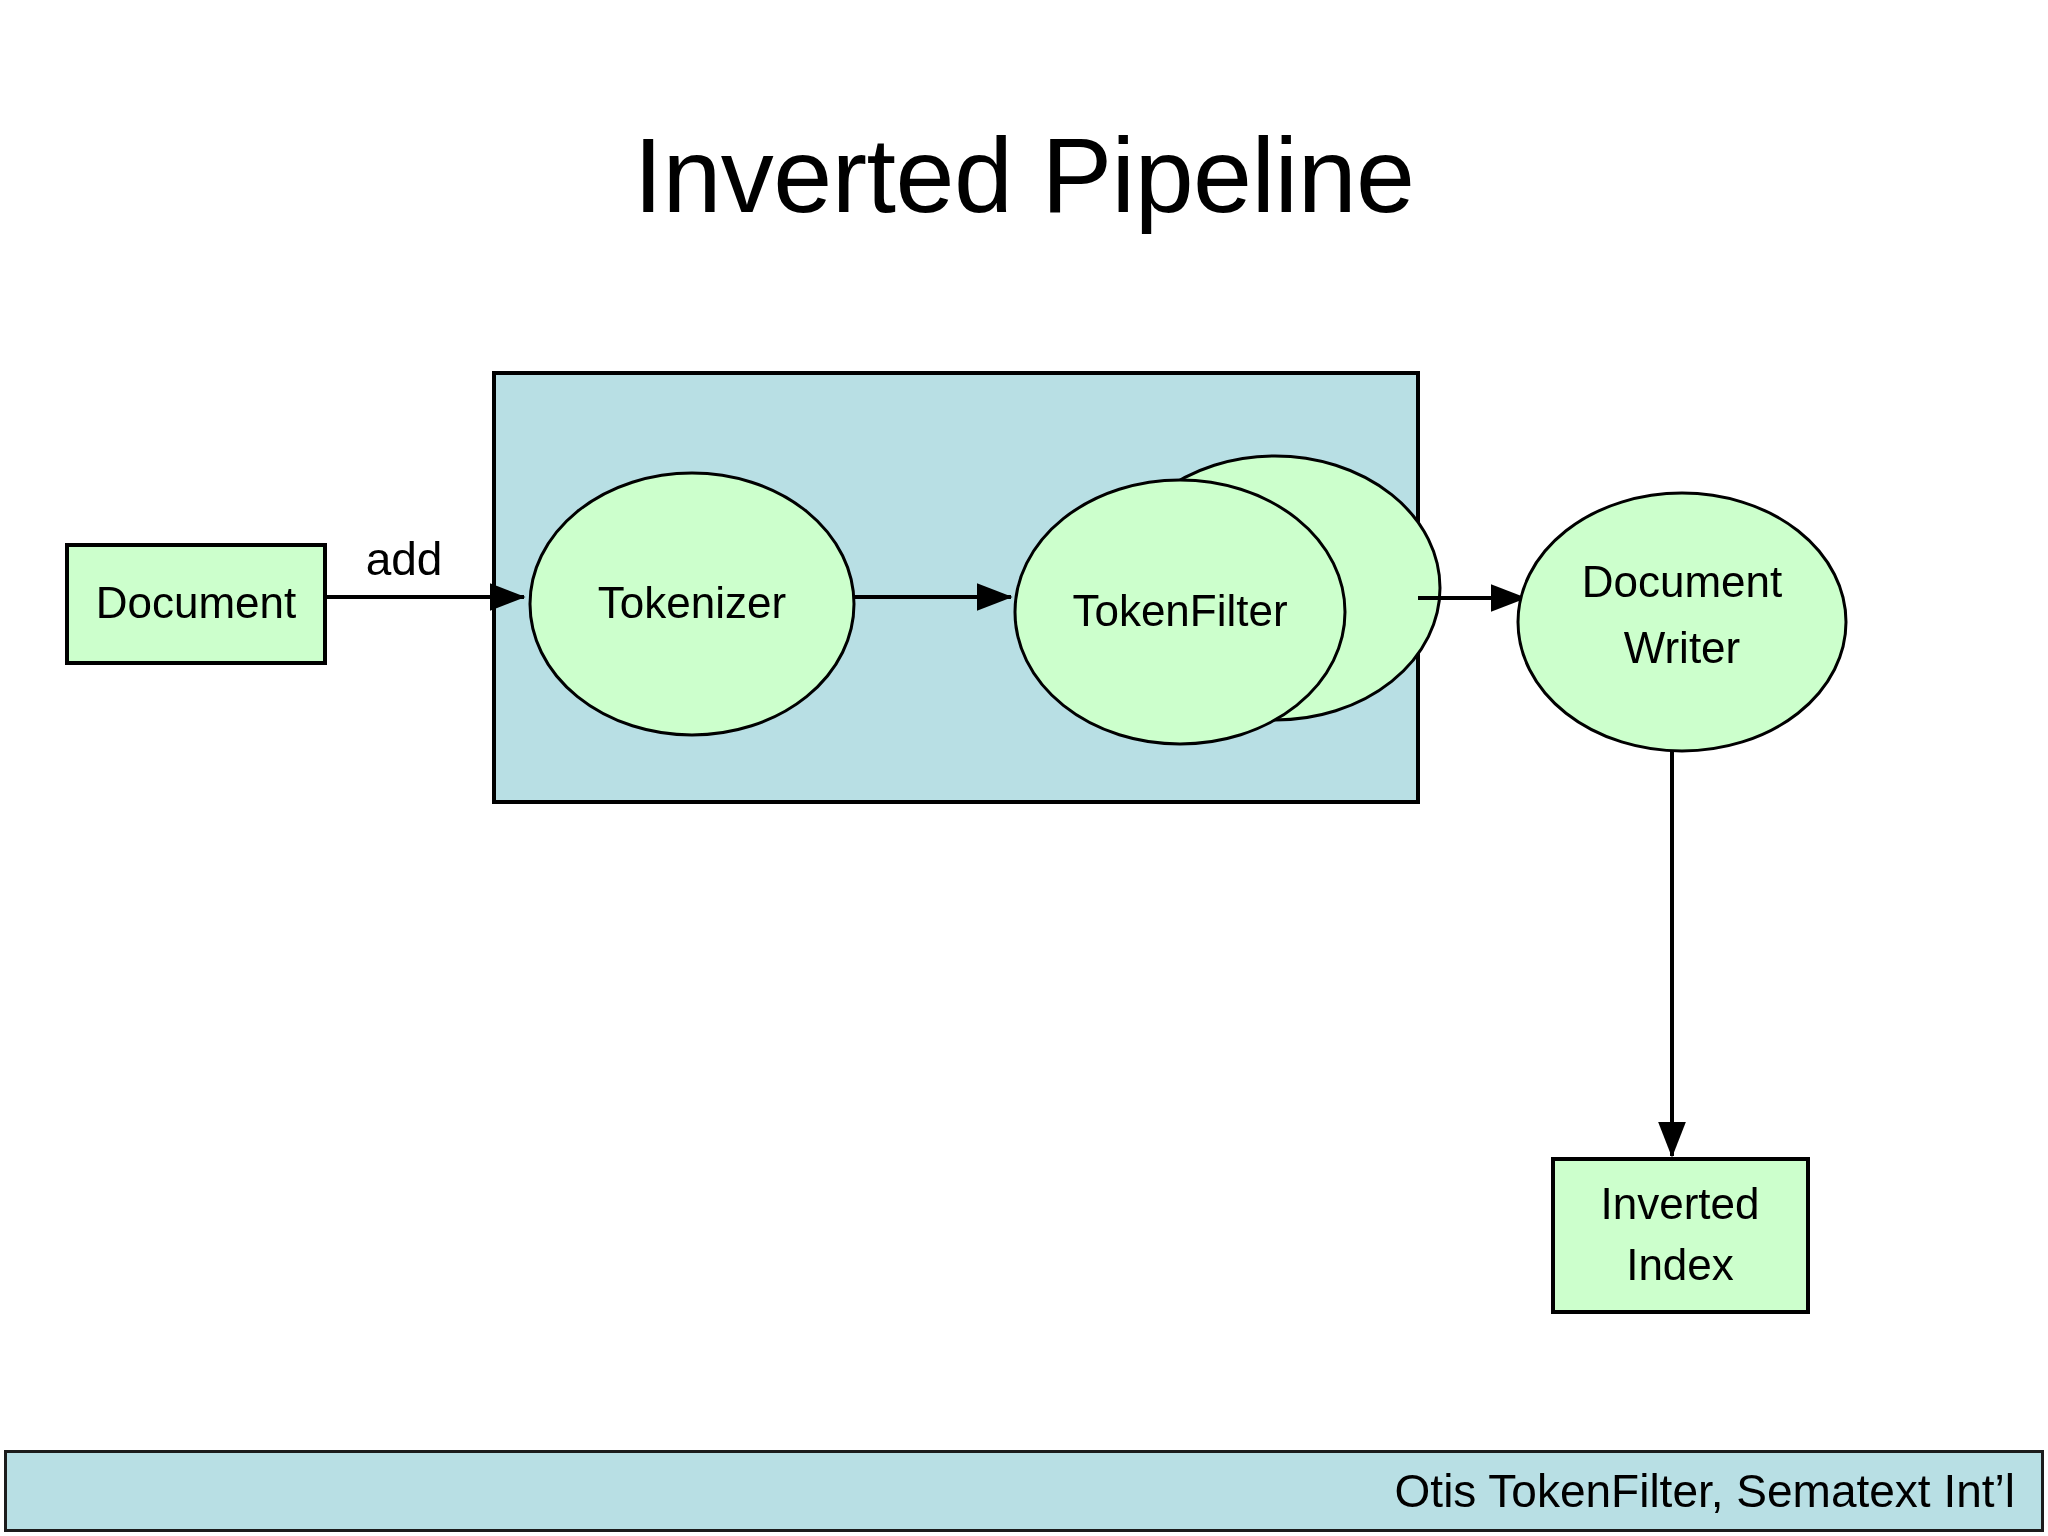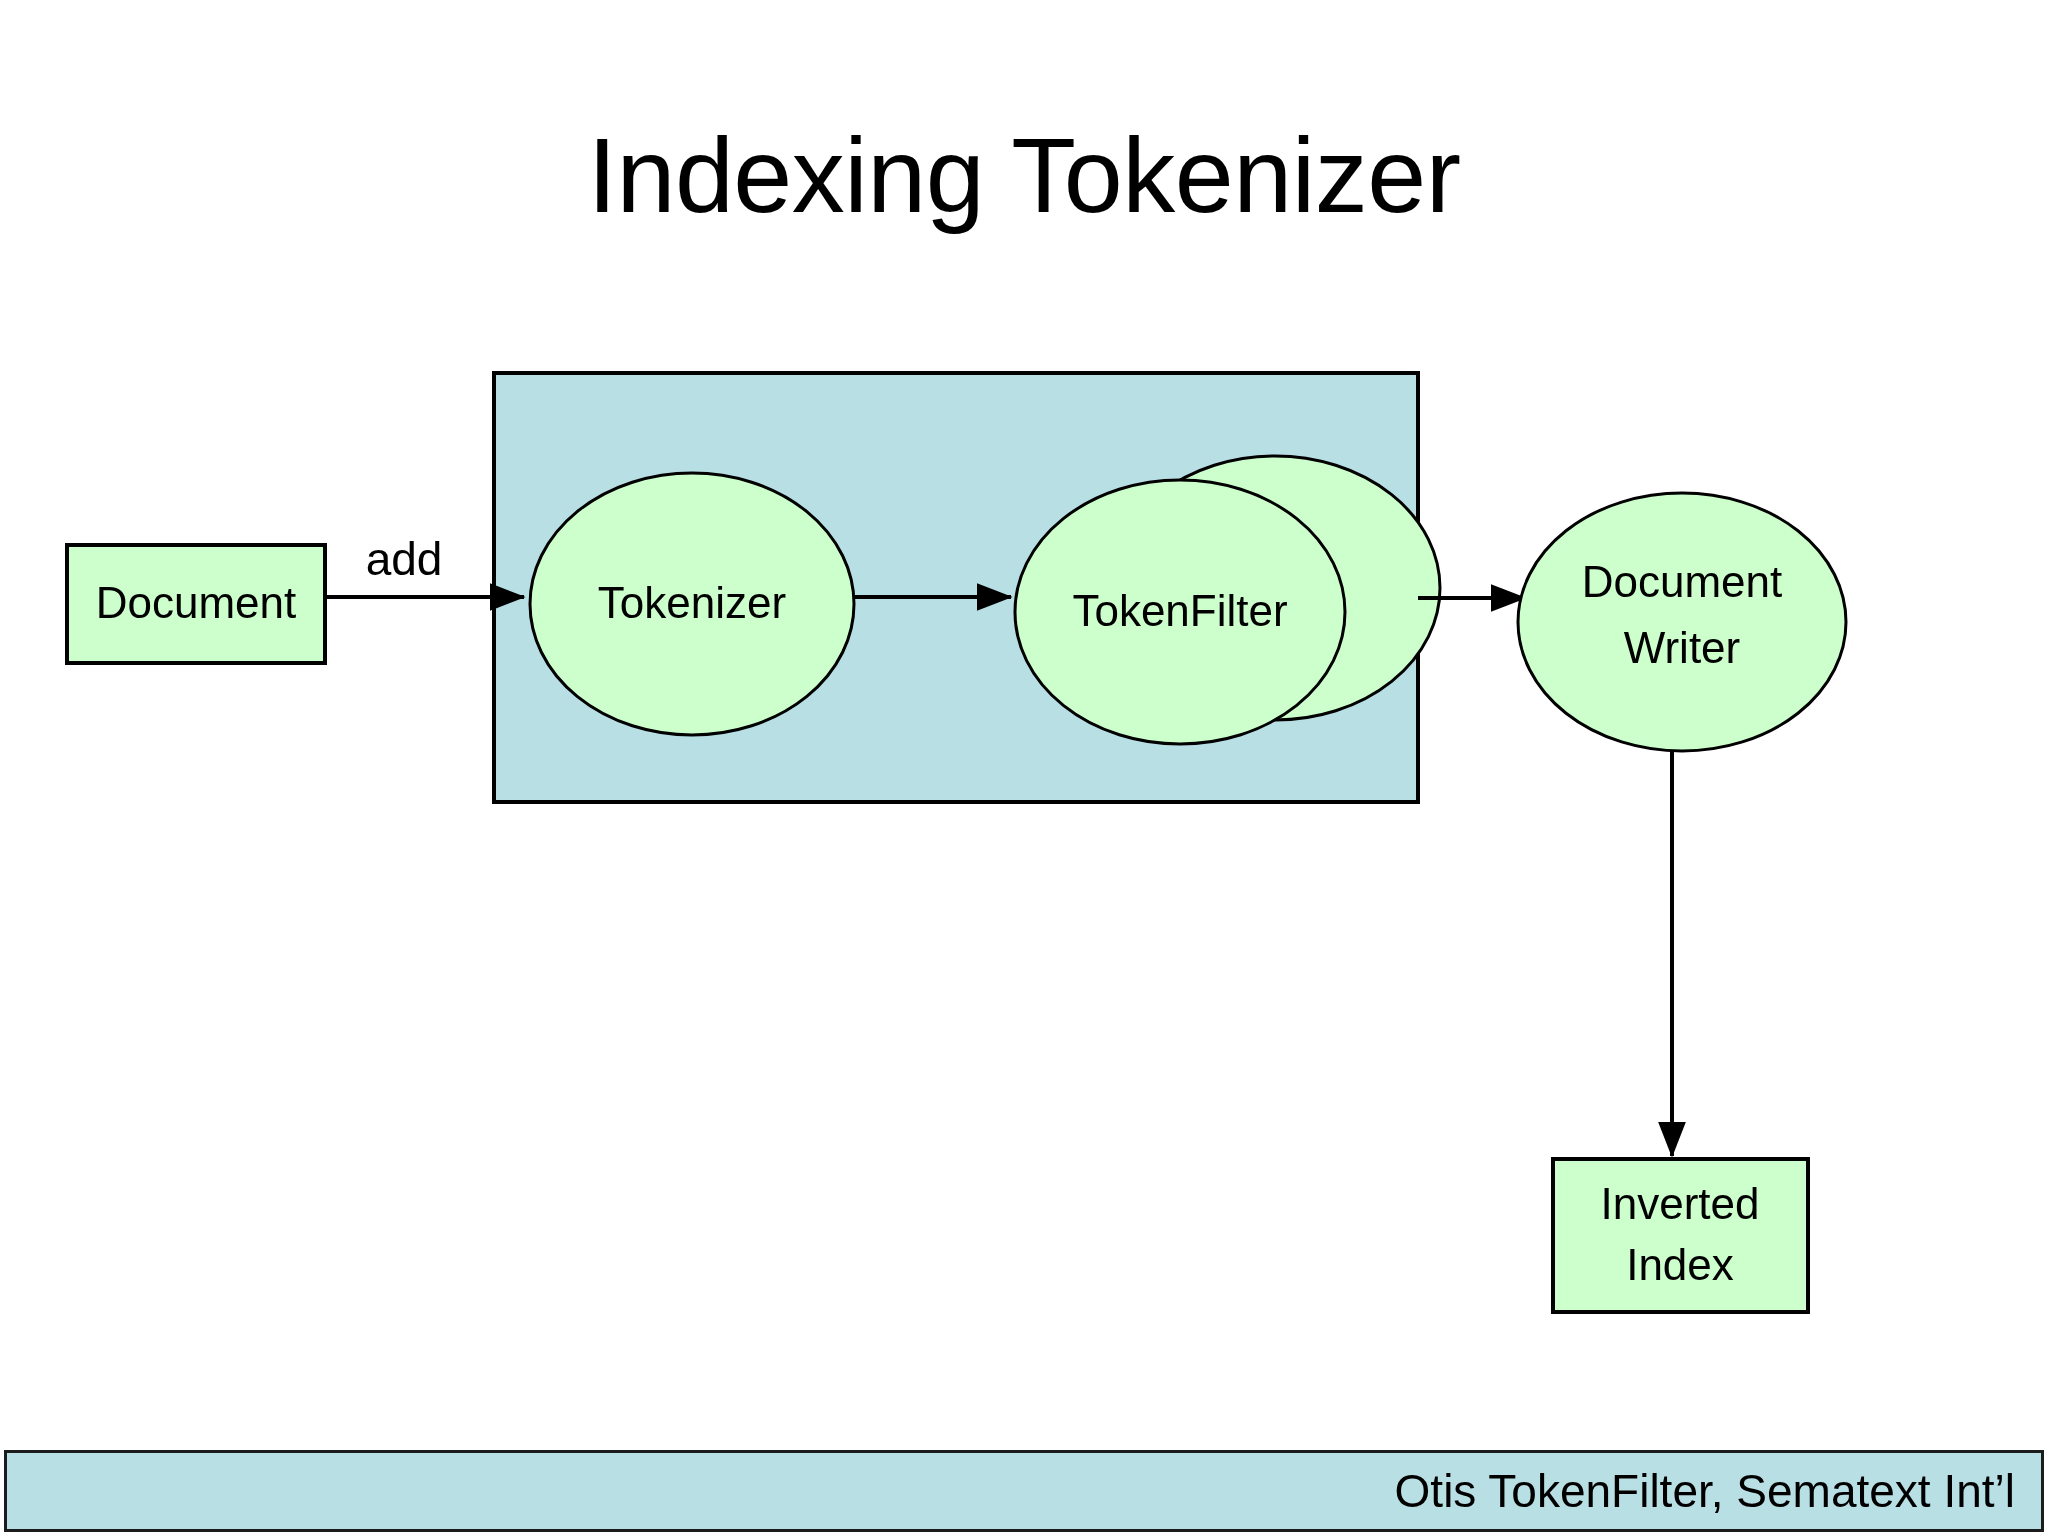--- a/index.html
+++ b/index.html
@@ -102,21 +102,21 @@
     color: #000000;
     white-space: nowrap;
     font-family: "Liberation Sans", sans-serif;
   }
 </style>
 </head>
 <body>
 
 <div id="slide">
 
-  <div id="slide-title">Indexing Tokenizer</div>
+  <div id="slide-title">Inverted Pipeline</div>
 
   <div id="diagram">
     <svg width="2048" height="1536" viewBox="0 0 2048 1536" xmlns="http://www.w3.org/2000/svg">
 
       <defs>
         <marker id="arrowhead" markerWidth="9" markerHeight="7" refX="8.6" refY="3.5" orient="auto" markerUnits="strokeWidth">
           <polygon points="0 0, 9 3.5, 0 7" fill="#000000"></polygon>
         </marker>
       </defs>
 

